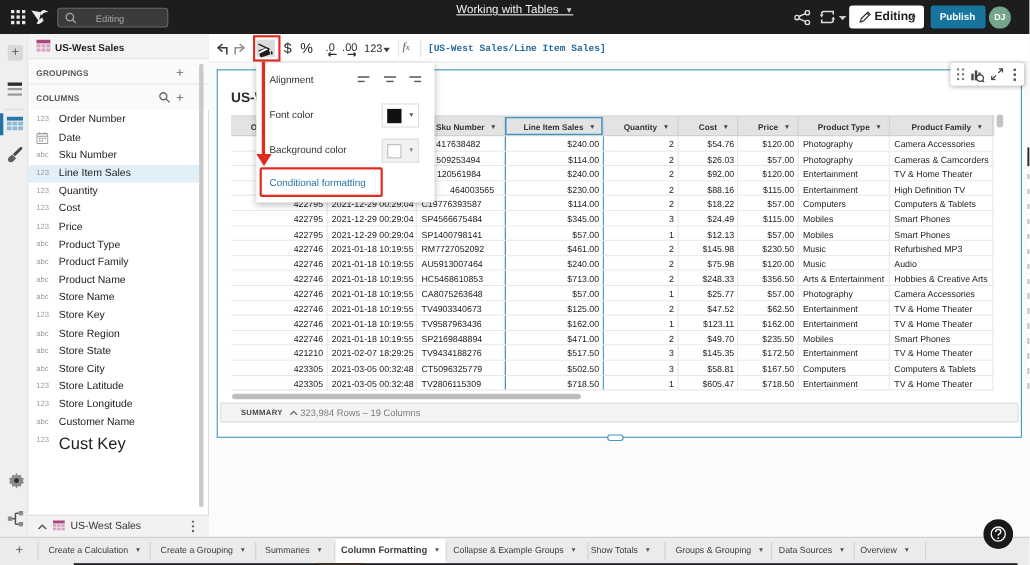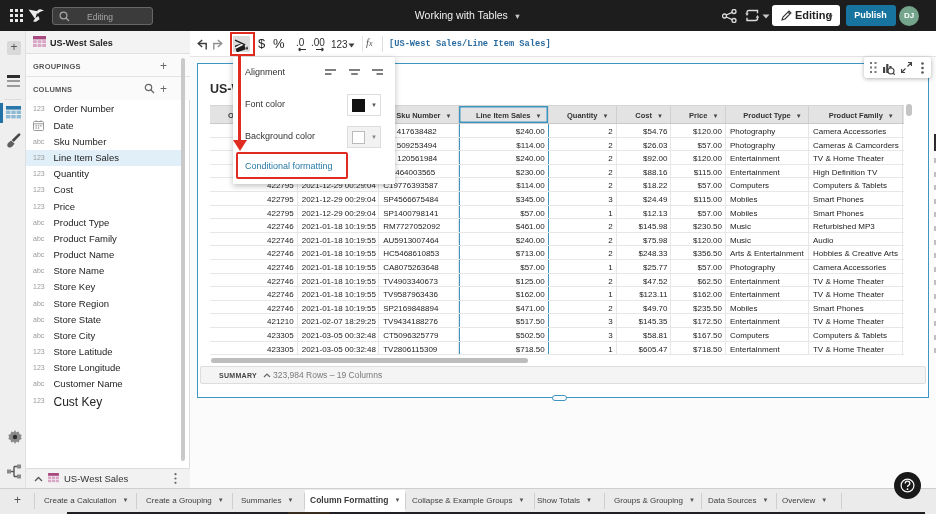--- a/index.html
+++ b/index.html
@@ -4,21 +4,21 @@
 <style>
   * { margin:0; padding:0; box-sizing:border-box; }
   html,body { width:936px; height:514px; overflow:hidden; }
   body { font-family:"Liberation Sans", sans-serif; position:relative; background:#fbfbfb; }
   .abs { position:absolute; }
 
   
   #topbar { position:absolute; left:0; top:0; width:936px; height:31px; background:#1d1d1d; }
   #searchbox { position:absolute; left:52px; top:7px; width:101px; height:18px; background:#3b3b3b; border:1px solid #676767; border-radius:3px; }
   #searchbox span { position:absolute; left:34px; top:3.5px; font-size:8.5px; color:#a6a6a6; }
-  #doctitle { position:absolute; left:0; top:0; width:936px; height:31px; text-align:center; line-height:31px; color:#f0f0f0; font-size:10.5px; }
+  #doctitle { position:absolute; left:0; top:0; width:936px; height:31px; text-align:center; line-height:18px; color:#f0f0f0; font-size:10.5px;text-decoration:underline; }
   #btn-editing { position:absolute; left:772px; top:5px; width:68px; height:21px; background:#fff; border-radius:3px; font-size:9px; font-weight:bold; color:#222; line-height:21px; }
   #btn-publish { position:absolute; left:845.5px; top:5px; width:50px; height:21px; background:#17749f; border-radius:3px; font-size:9px; font-weight:bold; color:#fff; line-height:21px; text-align:center; }
   #avatar { position:absolute; left:899px; top:5.5px; width:20px; height:20px; border-radius:50%; background:#74a58c; color:#fff; font-size:8px; font-weight:bold; text-align:center; line-height:20px; }
 
   
   #rail { position:absolute; left:0; top:31px; width:26px; height:457px; background:#efefef; border-right:1px solid #e0e0e0; }
 
   
   #sidebar { position:absolute; left:26px; top:31px; width:164px; height:457px; background:#fff; border-right:1px solid #dcdcdc; }
   #sb-head { position:absolute; left:0; top:0; width:164px; height:23px; background:#f3f3f3; border-bottom:1px solid #e0e0e0; }
@@ -273,21 +273,21 @@
 <div style="position:absolute;left:0;top:329.02px;width:155px;height:16.17px;">
         <span class="abs" style="left:7px;top:4.2px;font-size:7px;color:#9a9a9a">123</span>
         <span class="abs" style="left:27.5px;top:2.2px;font-size:9.5px;color:#222">Store Longitude</span>
       </div>
 <div style="position:absolute;left:0;top:345.19px;width:155px;height:16.17px;padding-left:28px;">
         <span class="abs" style="left:7px;top:4.2px;font-size:7px;color:#9a9a9a">abc</span>
         <span class="abs" style="left:27.5px;top:2.2px;font-size:9.5px;color:#222">Customer Name</span>
       </div>
 <div style="position:absolute;left:0;top:361.36px;width:155px;height:16.17px;">
         <span class="abs" style="left:7px;top:4.2px;font-size:7px;color:#9a9a9a">123</span>
-        <span class="abs" style="left:27.5px;top:2.2px;font-size:12px;color:#222">Cust Key</span>
+        <span class="abs" style="left:27.5px;top:2.2px;font-size:15px;color:#222">Cust Key</span>
       </div>
     </div>
   <div id="sb-scroll"></div>
   <div id="sb-foot">
     <svg class="abs" style="left:8px;top:6.5px" width="9" height="6" viewBox="0 0 9 6">
         <path d="M1,5 L4.5,1.5 L8,5" stroke="#555" stroke-width="1.3" fill="none"></path>
       </svg>
     <svg class="abs" style="left:22px;top:4px" width="11" height="10" viewBox="0 0 13 12">
       <rect x="0" y="0" width="13" height="3.4" fill="#a8497f"></rect>
       <g fill="#d8a6c4">
@@ -393,21 +393,21 @@
 <div class="dcell num" style="width:90.0px;border-left:1.5px solid #3d95c2;border-right:1.5px solid #3d95c2;">$240.00</div>
 <div class="dcell num" style="width:68.0px;">2</div>
 <div class="dcell num" style="width:54.8px;">$92.00</div>
 <div class="dcell num" style="width:54.5px;">$120.00</div>
 <div class="dcell txt" style="width:83.0px;">Entertainment</div>
 <div class="dcell txt" style="width:94.5px;">TV &amp; Home Theater</div>
 </div>
 <div class="drow">
 <div class="dcell num" style="width:87.7px;">422795</div>
 <div class="dcell txt" style="width:81.5px;">2021-12-29 00:29:04</div>
-<div class="dcell txt" style="width:79.5px;"><span style="margin-left:12px">464003565</span></div>
+<div class="dcell txt" style="width:79.5px;"><span style="margin-left:26px">464003565</span></div>
 <div class="dcell num" style="width:90.0px;border-left:1.5px solid #3d95c2;border-right:1.5px solid #3d95c2;">$230.00</div>
 <div class="dcell num" style="width:68.0px;">2</div>
 <div class="dcell num" style="width:54.8px;">$88.16</div>
 <div class="dcell num" style="width:54.5px;">$115.00</div>
 <div class="dcell txt" style="width:83.0px;">Entertainment</div>
 <div class="dcell txt" style="width:94.5px;">High Definition TV</div>
 </div>
 <div class="drow">
 <div class="dcell num" style="width:87.7px;">422795</div>
 <div class="dcell txt" style="width:81.5px;">2021-12-29 00:29:04</div>

